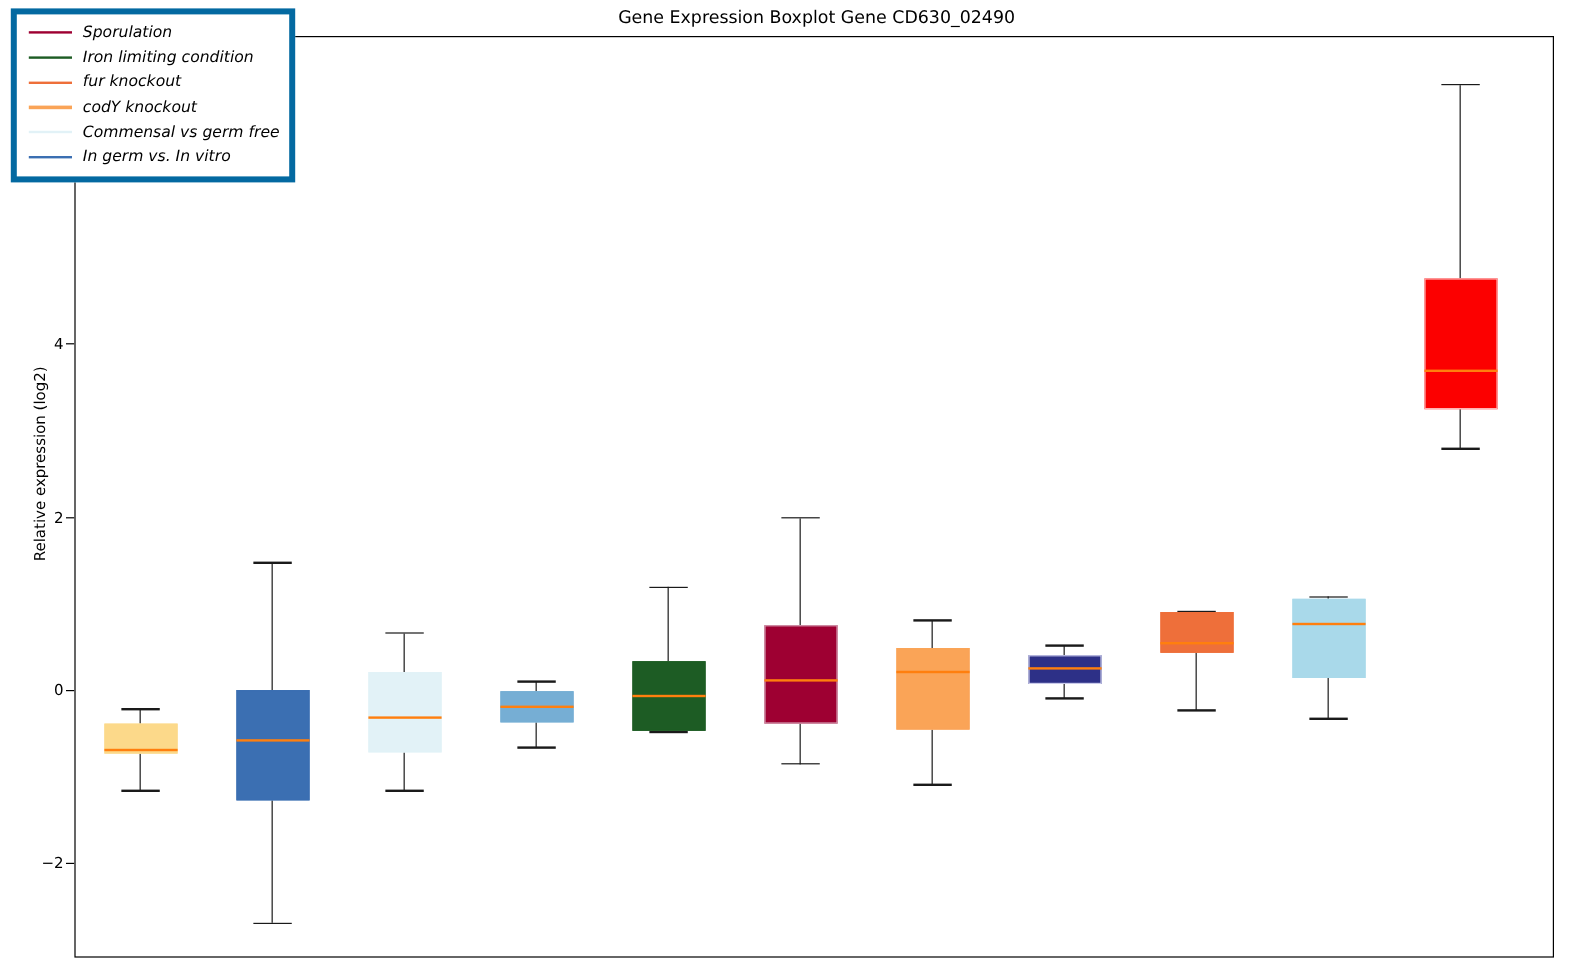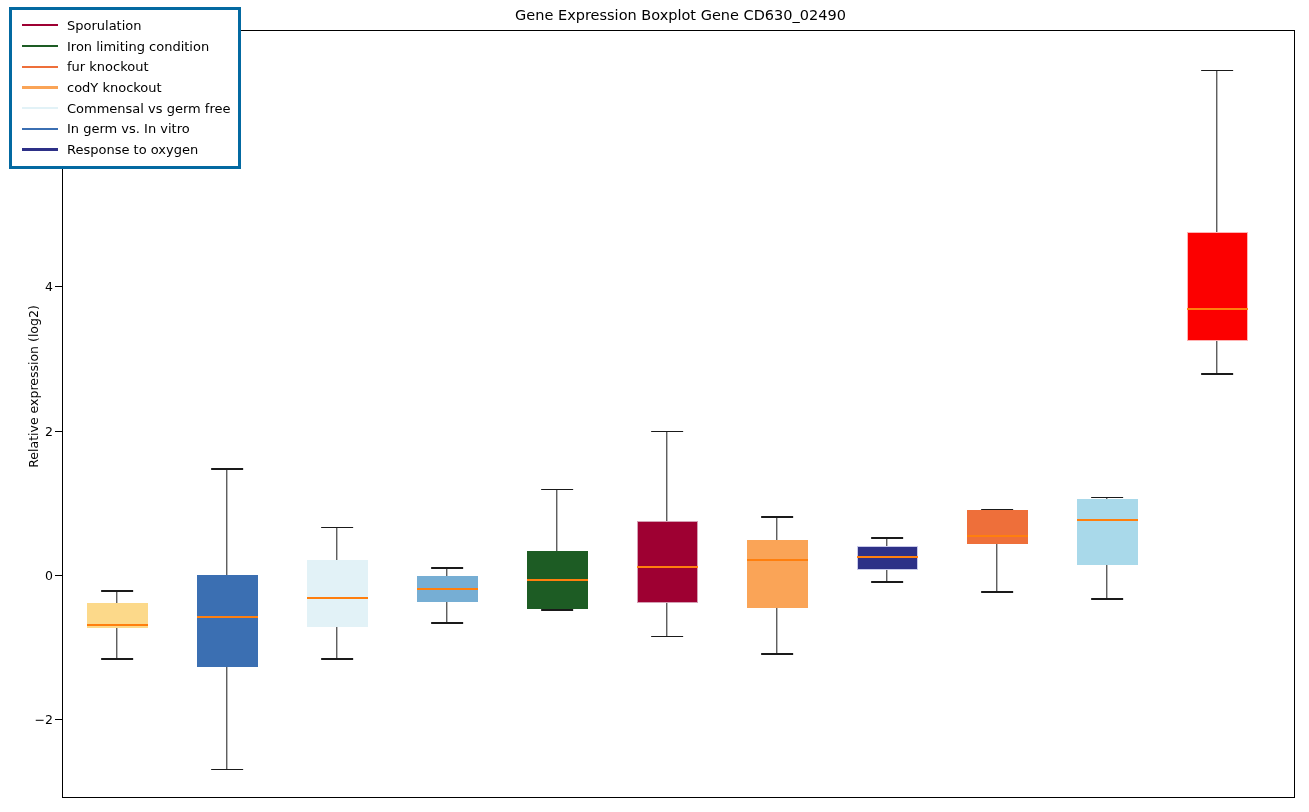--- a/index.html
+++ b/index.html
@@ -37,22 +37,23 @@
   
   .boxgroup{position:absolute;top:0;height:768px;}
   .whisker-line{position:absolute;width:1.4px;background:#1a1a1a;left:50%;transform:translateX(-50%);}
   .cap{position:absolute;height:1.6px;background:#1a1a1a;left:50%;transform:translateX(-50%);}
   .box-rect{position:absolute;left:0;right:0;box-sizing:border-box;}
   .median-line{position:absolute;left:0;right:0;height:2px;background:#ff7f0e;}
 
   
   #legend{
     position:absolute;left:9px;top:7px;
-    background:#ffffff;border:3px solid #0369a1;
+    background:#ffffff;border:5px solid #0369a1;
     padding:5px 8px 6px 8px;
+    font-style:italic;
   }
   .legend-row{display:flex;align-items:center;height:20.7px;}
   .legend-swatch{width:36px;height:2.3px;flex:0 0 36px;margin-right:9px;margin-left:2px;}
   .legend-text{font-size:13px;color:#000000;line-height:1;white-space:nowrap;}
 </style>
 </head>
 <body>
 
 <div id="root">
 
@@ -186,19 +187,15 @@
         <div class="legend-text">codY knockout</div>
       </div>
       <div class="legend-row">
         <div class="legend-swatch" style="background: rgb(226, 242, 247);"></div>
         <div class="legend-text">Commensal vs germ free</div>
       </div>
       <div class="legend-row">
         <div class="legend-swatch" style="background: rgb(59, 111, 178);"></div>
         <div class="legend-text">In germ vs. In vitro</div>
       </div>
-      <div class="legend-row">
-        <div class="legend-swatch" style="background: rgb(45, 48, 135);"></div>
-        <div class="legend-text">Response to oxygen</div>
-      </div>
     </div>
 
 </div>
 
 </body></html>

